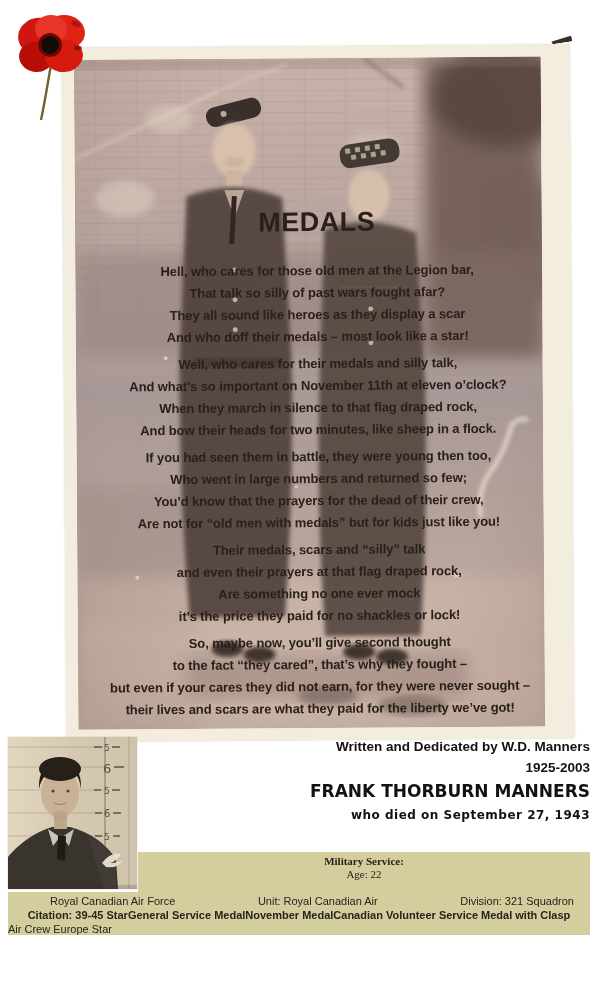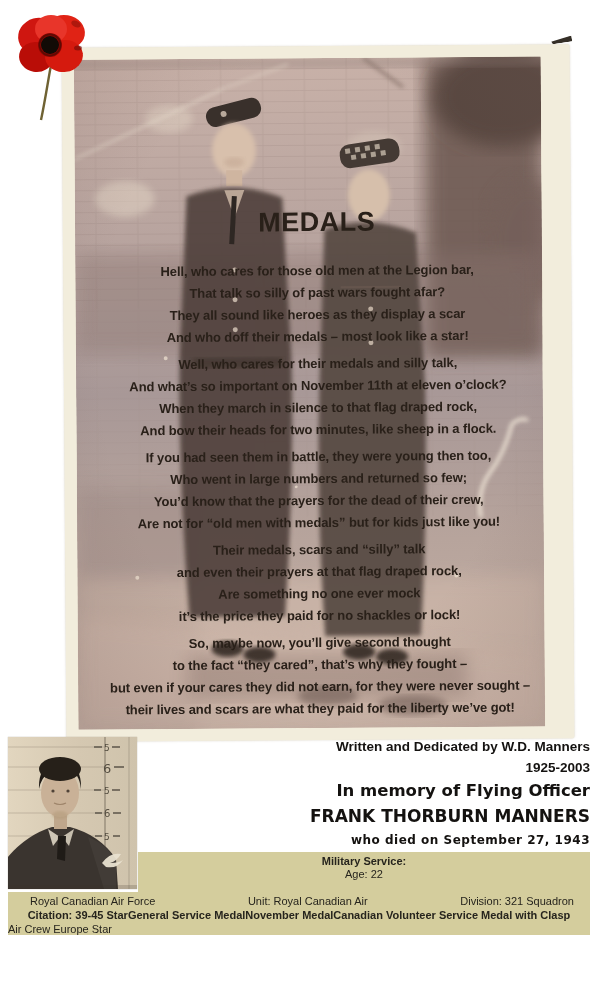--- a/index.html
+++ b/index.html
@@ -37,25 +37,25 @@
   #dedication .d5{font-family:"DejaVu Sans",sans-serif;font-size:12px;font-weight:bold;
                   letter-spacing:.5px;line-height:22px;}
 
   
   #portrait{left:8px;top:737px;width:129px;height:152px;z-index:2;
             box-shadow:0 0 1px rgba(120,110,90,.6);}
 
   
   .khaki{background:#d4cd9d;color:#26241d;font-size:11px;z-index:1;}
   #mil-top{left:138px;top:852px;width:452px;height:40px;text-align:center;padding-top:3px;
-           box-sizing:border-box;line-height:12.6px;}
+           box-sizing:border-box;line-height:12.6px;font-family:Liberation Serif, serif;}
   #mil-top .hd{font-weight:bold;}
   #mil-bottom{left:8px;top:892px;width:582px;height:43px;box-sizing:border-box;
               padding-top:2px;line-height:14px;}
-  #mil-bottom .row1{display:flex;justify-content:space-between;padding:0 16px 0 22px;}
+  #mil-bottom .row1{display:flex;justify-content:space-between;padding:0 16px 0 22px;margin-left:20px;}
   #mil-bottom .row2{display:flex;justify-content:center;padding:0 10px;font-weight:bold;}
   #mil-bottom .row3{padding-right:66px;}
 </style>
 </head>
 <body>
 
 <div id="poppy" class="abs">
   <svg width="92" height="126" viewBox="0 0 92 126">
     <path d="M44 58 C40 78, 38 94, 33 118" stroke="#6f6233" stroke-width="2.4" fill="none"></path>
     <g>
@@ -208,21 +208,20 @@
       <div class="line">their lives and scars are what they paid for the liberty we’ve got!</div>
     </div>
   </div>
 </div>
 <div id="corner-wear" class="abs"></div>
 <div id="tick-mark" class="abs"></div>
 
 <div id="dedication" class="abs">
   <div class="d1">Written and Dedicated by W.D. Manners</div>
   <div class="d2">1925-2003</div>
-  <div class="d3">In memory of Flying Officer</div>
   <div class="d4">FRANK THORBURN MANNERS</div>
   <div class="d5">who died on September 27, 1943</div>
 </div>
 
 <div id="portrait" class="abs">
   <svg width="129" height="152" viewBox="0 0 129 152">
     <defs>
       <linearGradient id="pbg" x1="0" y1="0" x2="1" y2="0">
         <stop offset="0" stop-color="#e2d6bf"></stop>
         <stop offset=".55" stop-color="#d5c8b1"></stop>

